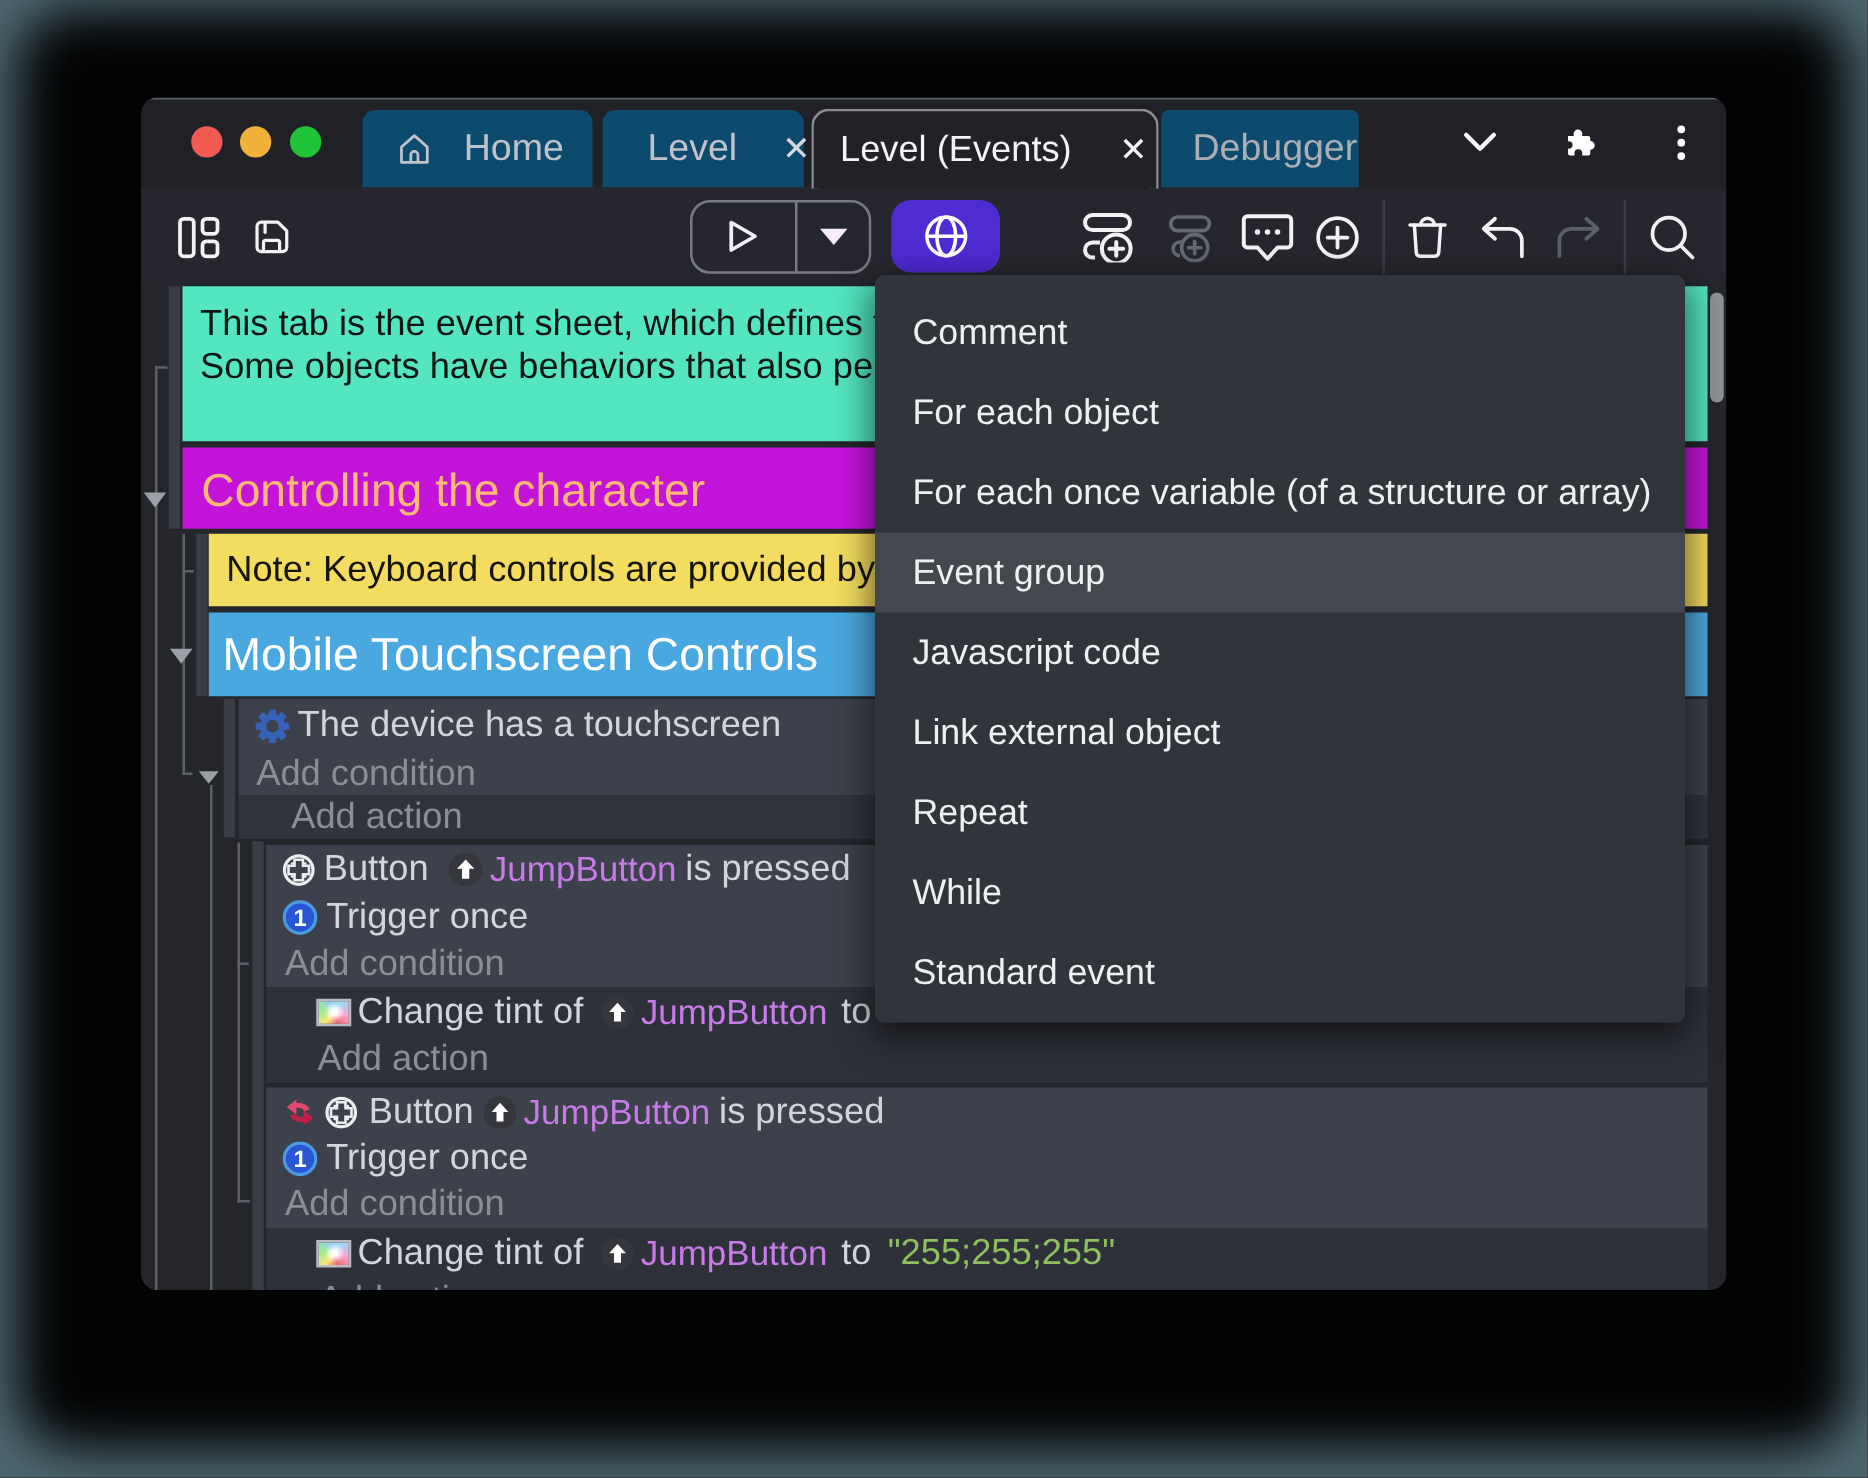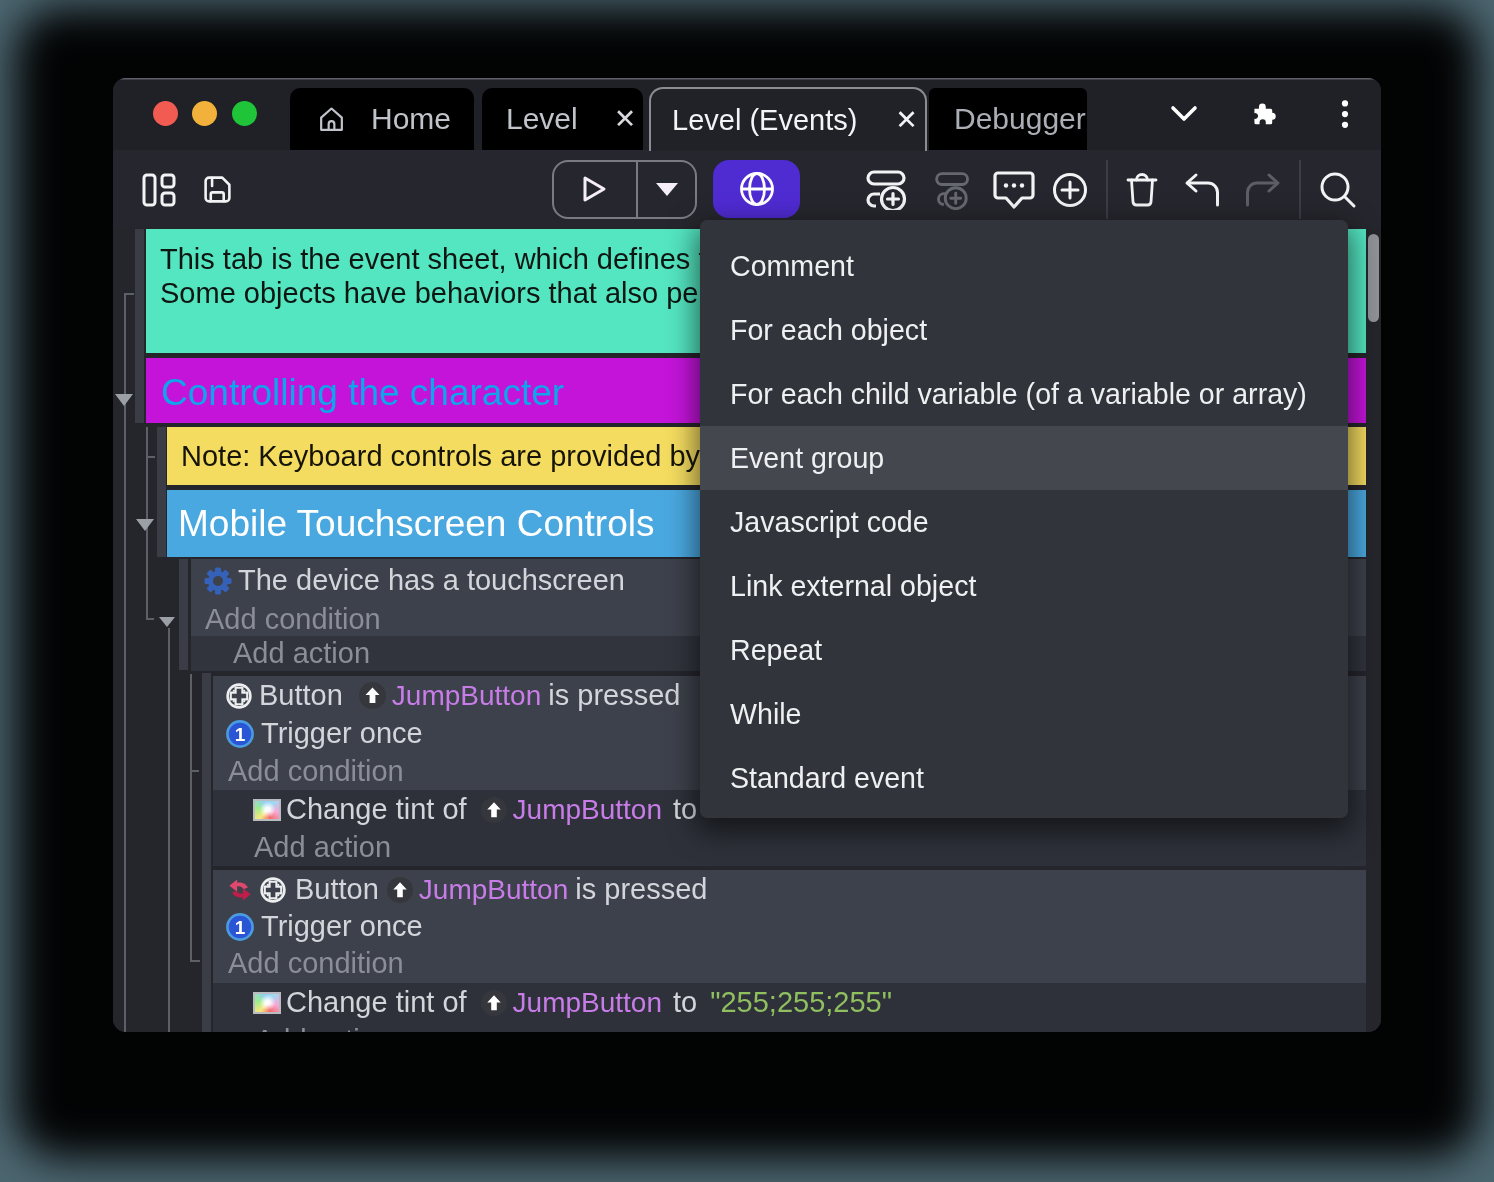--- a/index.html
+++ b/index.html
@@ -9,21 +9,21 @@
   .txt { position:absolute; white-space:nowrap; display:flex; align-items:center; }
 
   #window { position:absolute; left:113px; top:78px; width:1268px; height:954px;
     border-radius:13px; background:#26272d; overflow:hidden;
     box-shadow: 0 28px 40px 98px rgba(0,0,0,0.97);
   }
   #titlebar { position:absolute; left:0; top:0; width:1268px; height:72px; background:#1f2127;
     box-shadow: inset 0 1.5px 0 rgba(150,153,160,0.55); }
   .light { position:absolute; top:101px; width:25px; height:25px; border-radius:50%; }
 
-  .tab { position:absolute; top:10px; height:62px; background:#000000; border-radius:10px 10px 0 0;
+  .tab { position:absolute; top:10px; height:62px; background:#0c4a6e; border-radius:10px 10px 0 0;
     display:flex; align-items:center; color:#c0c3c9; font-size:30px; }
   .tabx { color:#d6d8dc; font-size:27px; }
 
   #toolbar { position:absolute; left:0; top:72px; width:1268px; height:77px; background:#26272e; }
   .sep { position:absolute; top:82px; width:2px; height:59px; background:#3c3e46; }
 
   #sheet { position:absolute; left:0; top:149px; width:1268px; height:805px; background:#25262c; overflow:hidden; }
   
   .mbar { position:absolute; width:9px; background:#3a3d45; }
   .tline { position:absolute; width:2px; background:#5d6067; }
@@ -55,21 +55,21 @@
 
     <div class="tab" style="left:177px; width:184px;">
       <svg style="margin-left:26px;" width="31" height="31" viewBox="0 0 24 24" fill="none" stroke="#c0c3c9" stroke-width="1.7" stroke-linejoin="round" stroke-linecap="round">
         <path d="M4 10.5 L12 3.5 L20 10.5 L20 20 L4 20 Z"></path>
         <path d="M9.8 20 L9.8 15.5 a2.2 2.2 0 0 1 4.4 0 L14.2 20"></path>
       </svg>
       <span style="margin-left:24px;">Home</span>
     </div>
 
     <div class="tab" style="left:369px; width:161px;">
-      <span style="margin-left:24px;">Level</span>
+      <span style="margin-left:36px;">Level</span>
       <span class="tabx" style="margin-left:36px;">✕</span>
     </div>
 
     <div class="tab" style="left:536px; width:278px; background:#212228; border:2px solid #8b8d93; border-bottom:none; border-radius:14px 14px 0 0; color:#f4f4f6; height:64px; top:9px; z-index:2; font-size:29px;">
       <span style="margin-left:21px;">Level (Events)</span>
       <span class="tabx" style="margin-left:38px; color:#f4f4f6;">✕</span>
     </div>
 
     <div class="tab" style="left:816px; width:158px; border-radius:6px 6px 0 0; color:#abaeb5;">
       <span style="margin-left:25px;">Debugger</span>
@@ -188,21 +188,21 @@
 
     <div class="tri" style="left:2px; top:167px;"></div>
     <div class="tri" style="left:23px; top:292px;"></div>
     <div class="tri" style="left:46px; top:390px; border-left-width:8px; border-right-width:8px; border-top-width:10px;"></div>
 
     <div class="block" style="top:2px; height:124px; background:#54e5c1;"></div>
     <div class="txt" style="left:47px; top:18px; height:29px; color:#0e1612; font-size:29px;">This tab is the event sheet, which defines the logic</div>
     <div class="txt" style="left:47px; top:52px; height:29px; color:#0e1612; font-size:29px;">Some objects have behaviors that also perform actions</div>
 
     <div class="block" style="top:131px; height:65px; background:#c414da;"></div>
-    <div class="txt" style="left:48px; top:144px; height:44px; color:#0ea5e9; font-size:37px;">Controlling the character</div>
+    <div class="txt" style="left:48px; top:144px; height:44px; color:#fdba74; font-size:37px;">Controlling the character</div>
 
     <div class="block" style="left:54px; top:200px; height:58px; background:#f4dc60;"></div>
     <div class="txt" style="left:68px; top:215px; height:29px; color:#161408; font-size:29px;">Note: Keyboard controls are provided by the</div>
 
     <div class="block" style="left:54px; top:263px; height:67px; background:#4aa8e0;"></div>
     <div class="txt" style="left:65px; top:275px; height:44px; color:#ffffff; font-size:37px;">Mobile Touchscreen Controls</div>
 
     <div class="block" style="left:78px; top:332px; height:77px; background:#3d414b;"></div>
     <div class="row" style="left:91px; top:334px; height:39px;">
       <svg width="28" height="28" viewBox="0 0 28 28">
@@ -327,20 +327,20 @@
     </div>
     <div class="txt dim" style="left:142px; top:794px; height:39px;">Add action</div>
 
     <div class="abs" style="left:1255px; top:7px; width:11px; height:88px; background:#8e9196; border-radius:5.5px;"></div>
   </div>
 </div>
 
 <div id="menu">
   <div class="mitem">Comment</div>
   <div class="mitem">For each object</div>
-  <div class="mitem">For each child variable (of a variable or array)</div>
+  <div class="mitem">For each once variable (of a structure or array)</div>
   <div class="mitem hl">Event group</div>
   <div class="mitem">Javascript code</div>
   <div class="mitem">Link external object</div>
   <div class="mitem">Repeat</div>
   <div class="mitem">While</div>
   <div class="mitem">Standard event</div>
 </div>
 
 </body></html>

